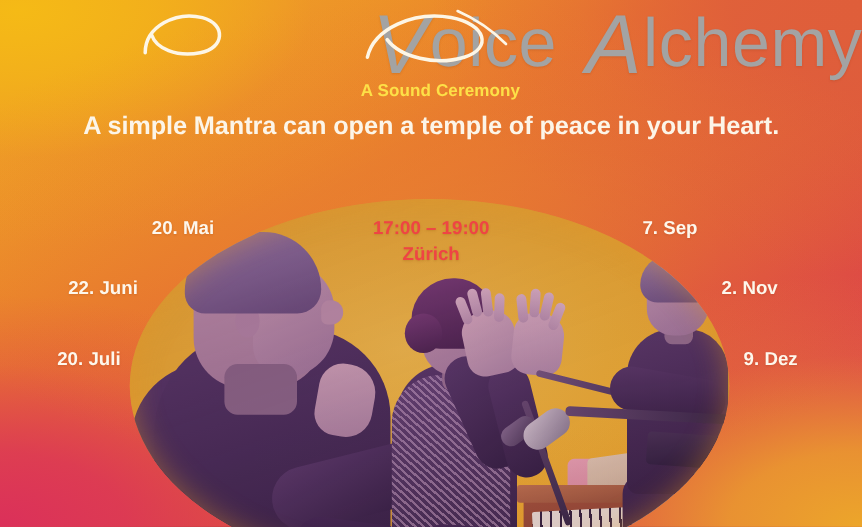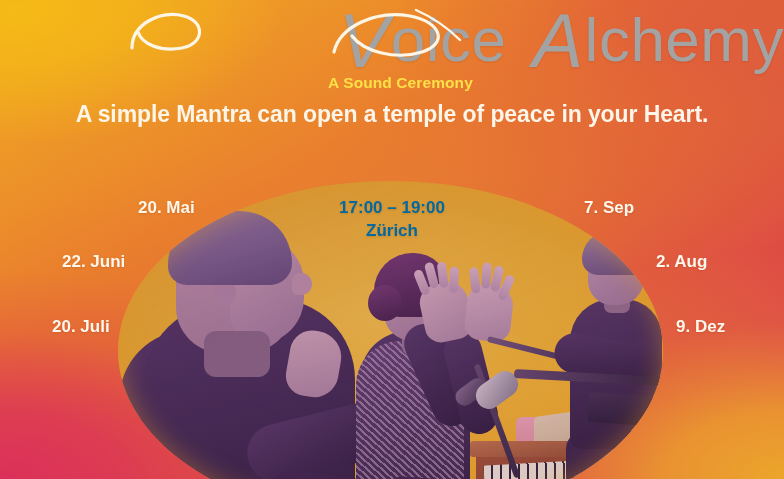--- a/index.html
+++ b/index.html
@@ -391,21 +391,21 @@
       rgba(150,70,40,0.10) 100%);
     mix-blend-mode:multiply;
     pointer-events:none;
   }
 
   
   .time-block {
     position:absolute;
     left:0; right:0; top:197px;
     text-align:center;
-    color:#0369a1;
+    color:#ef4444;
     font-size:17px;
     font-weight:bold;
     line-height:1.33;
     z-index:6;
     text-shadow:0 1px 2px rgba(140,80,10,0.25);
   }
 
   .date {
     position:absolute;
     color:#FDF7EC;
@@ -518,16 +518,16 @@
 
   <div class="time-block">
     <div>17:00 – 19:00</div>
     <div>Zürich</div>
   </div>
 
   <div class="date d-mai">20. Mai</div>
   <div class="date d-juni">22. Juni</div>
   <div class="date d-juli">20. Juli</div>
   <div class="date d-sep">7. Sep</div>
-  <div class="date d-nov">2. Aug</div>
+  <div class="date d-nov">2. Nov</div>
   <div class="date d-dez">9. Dez</div>
 
 </div>
 
 </body></html>

